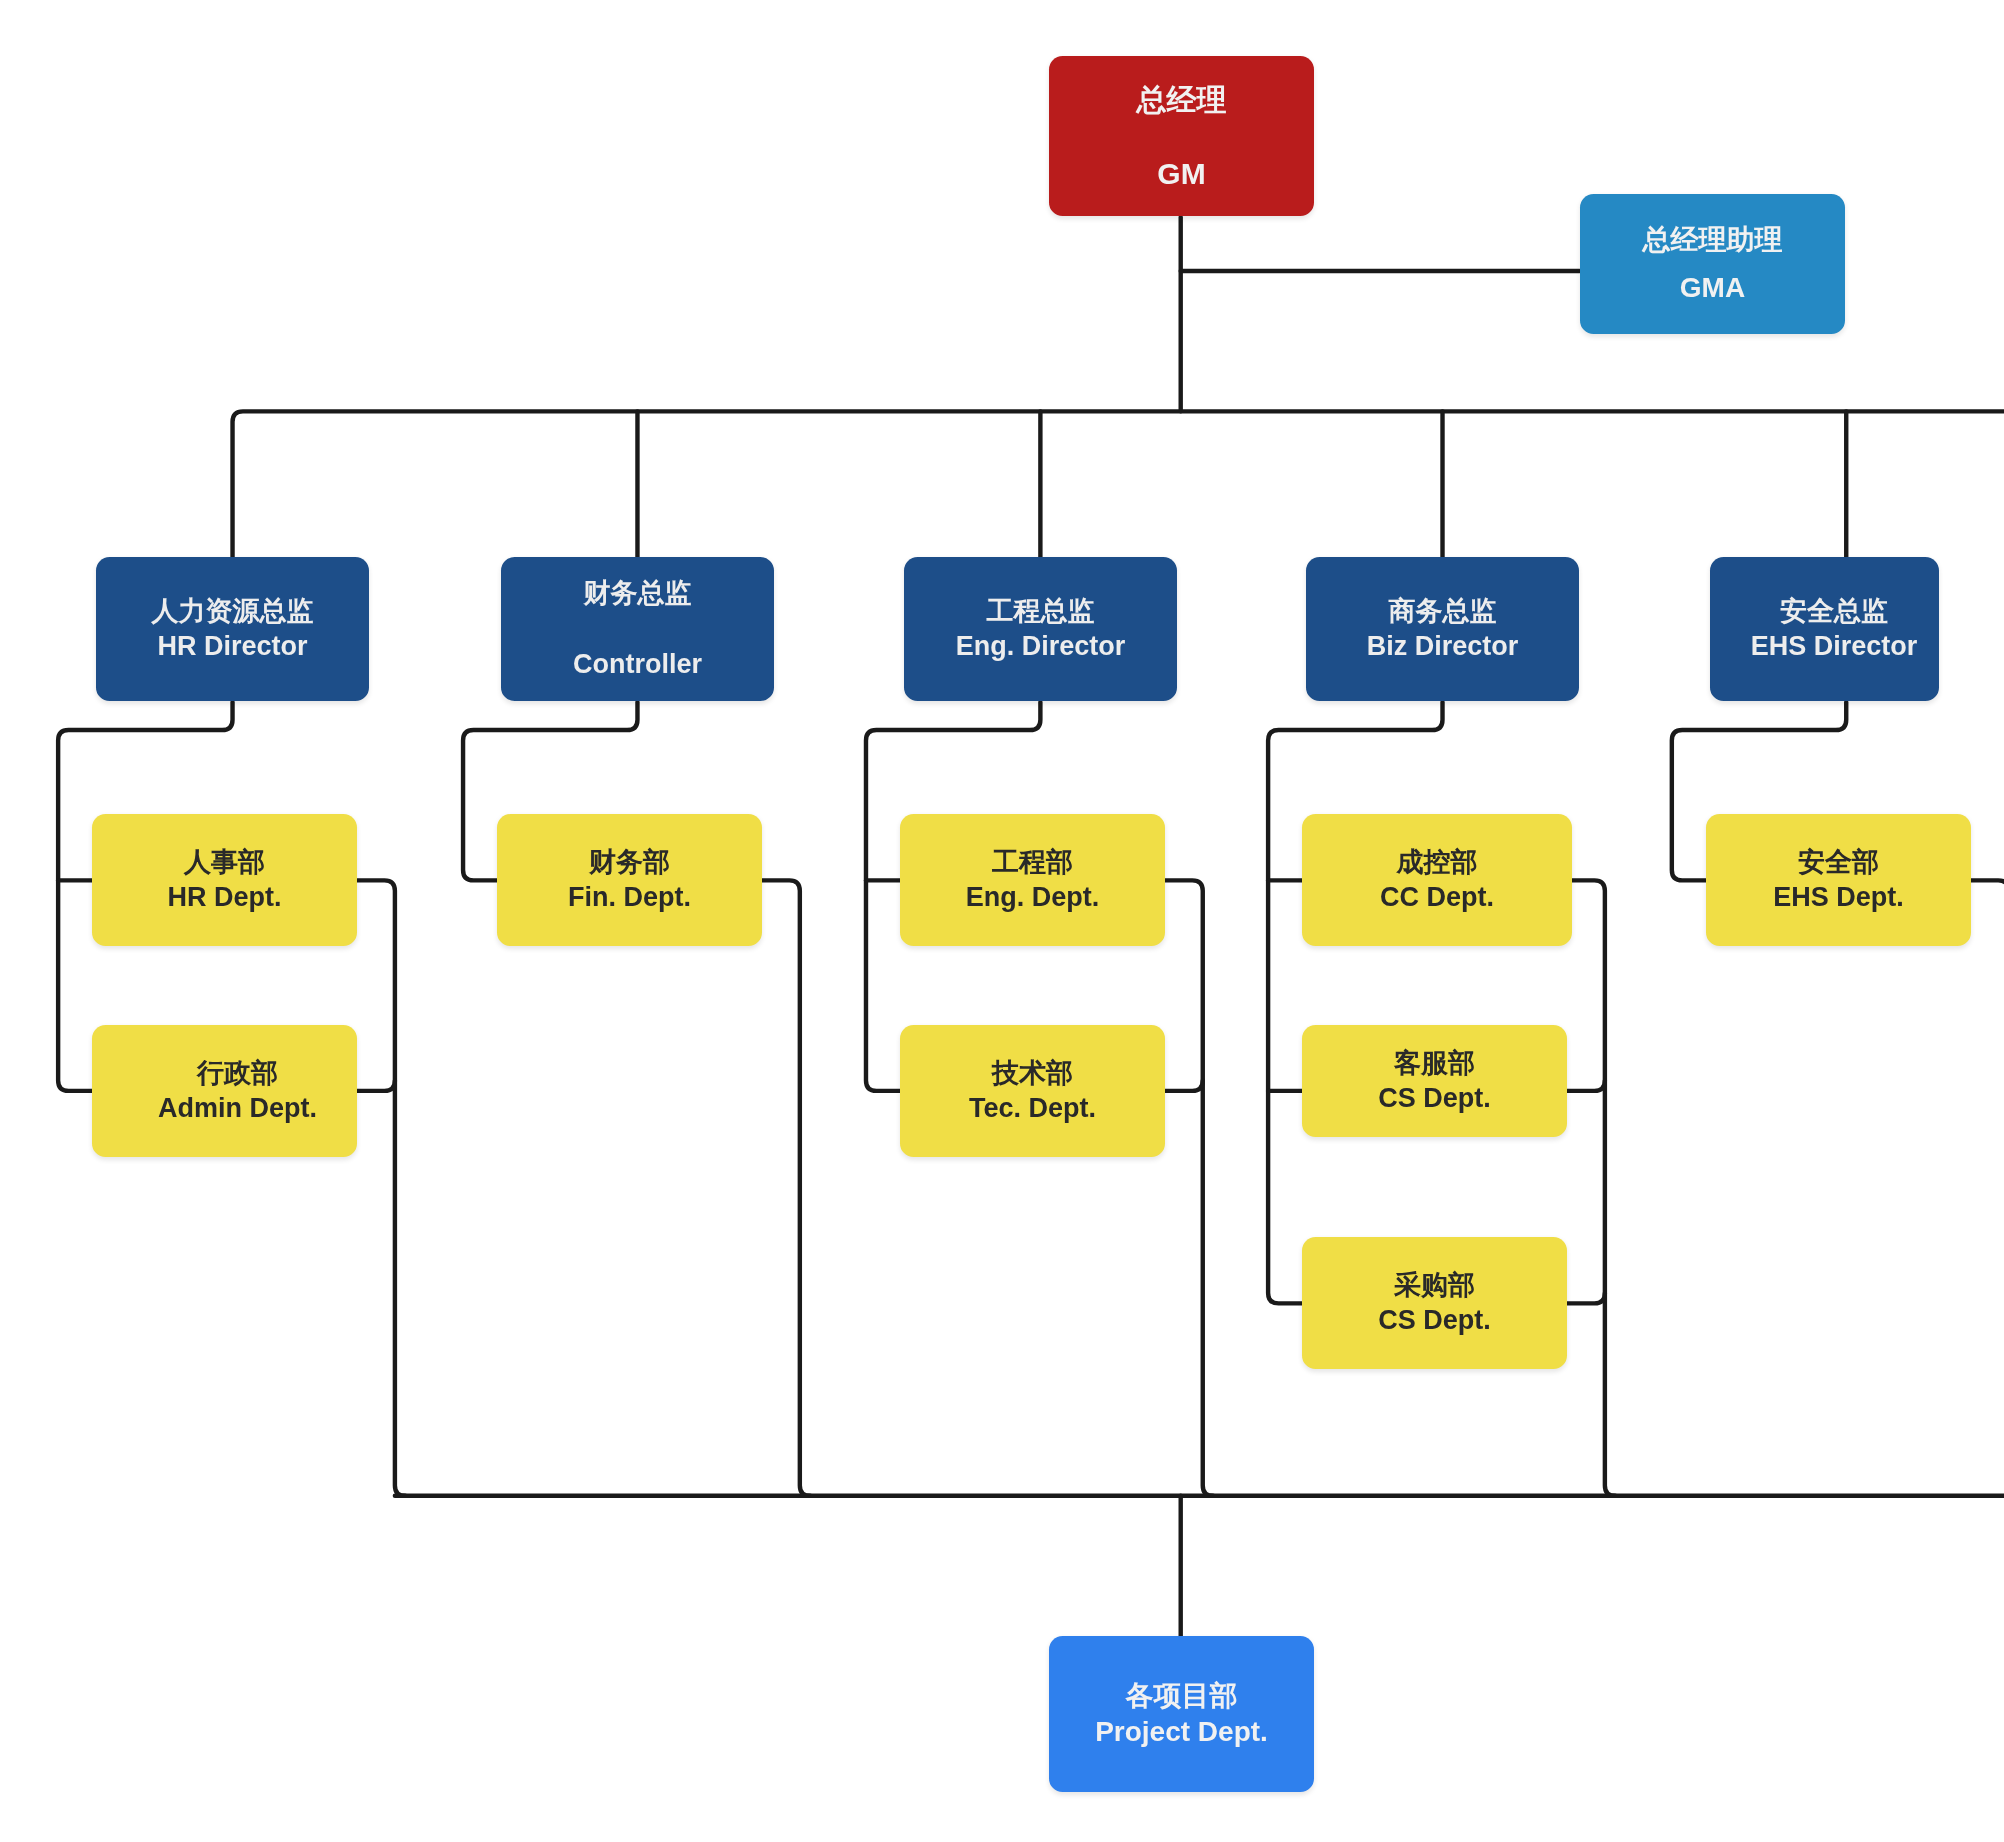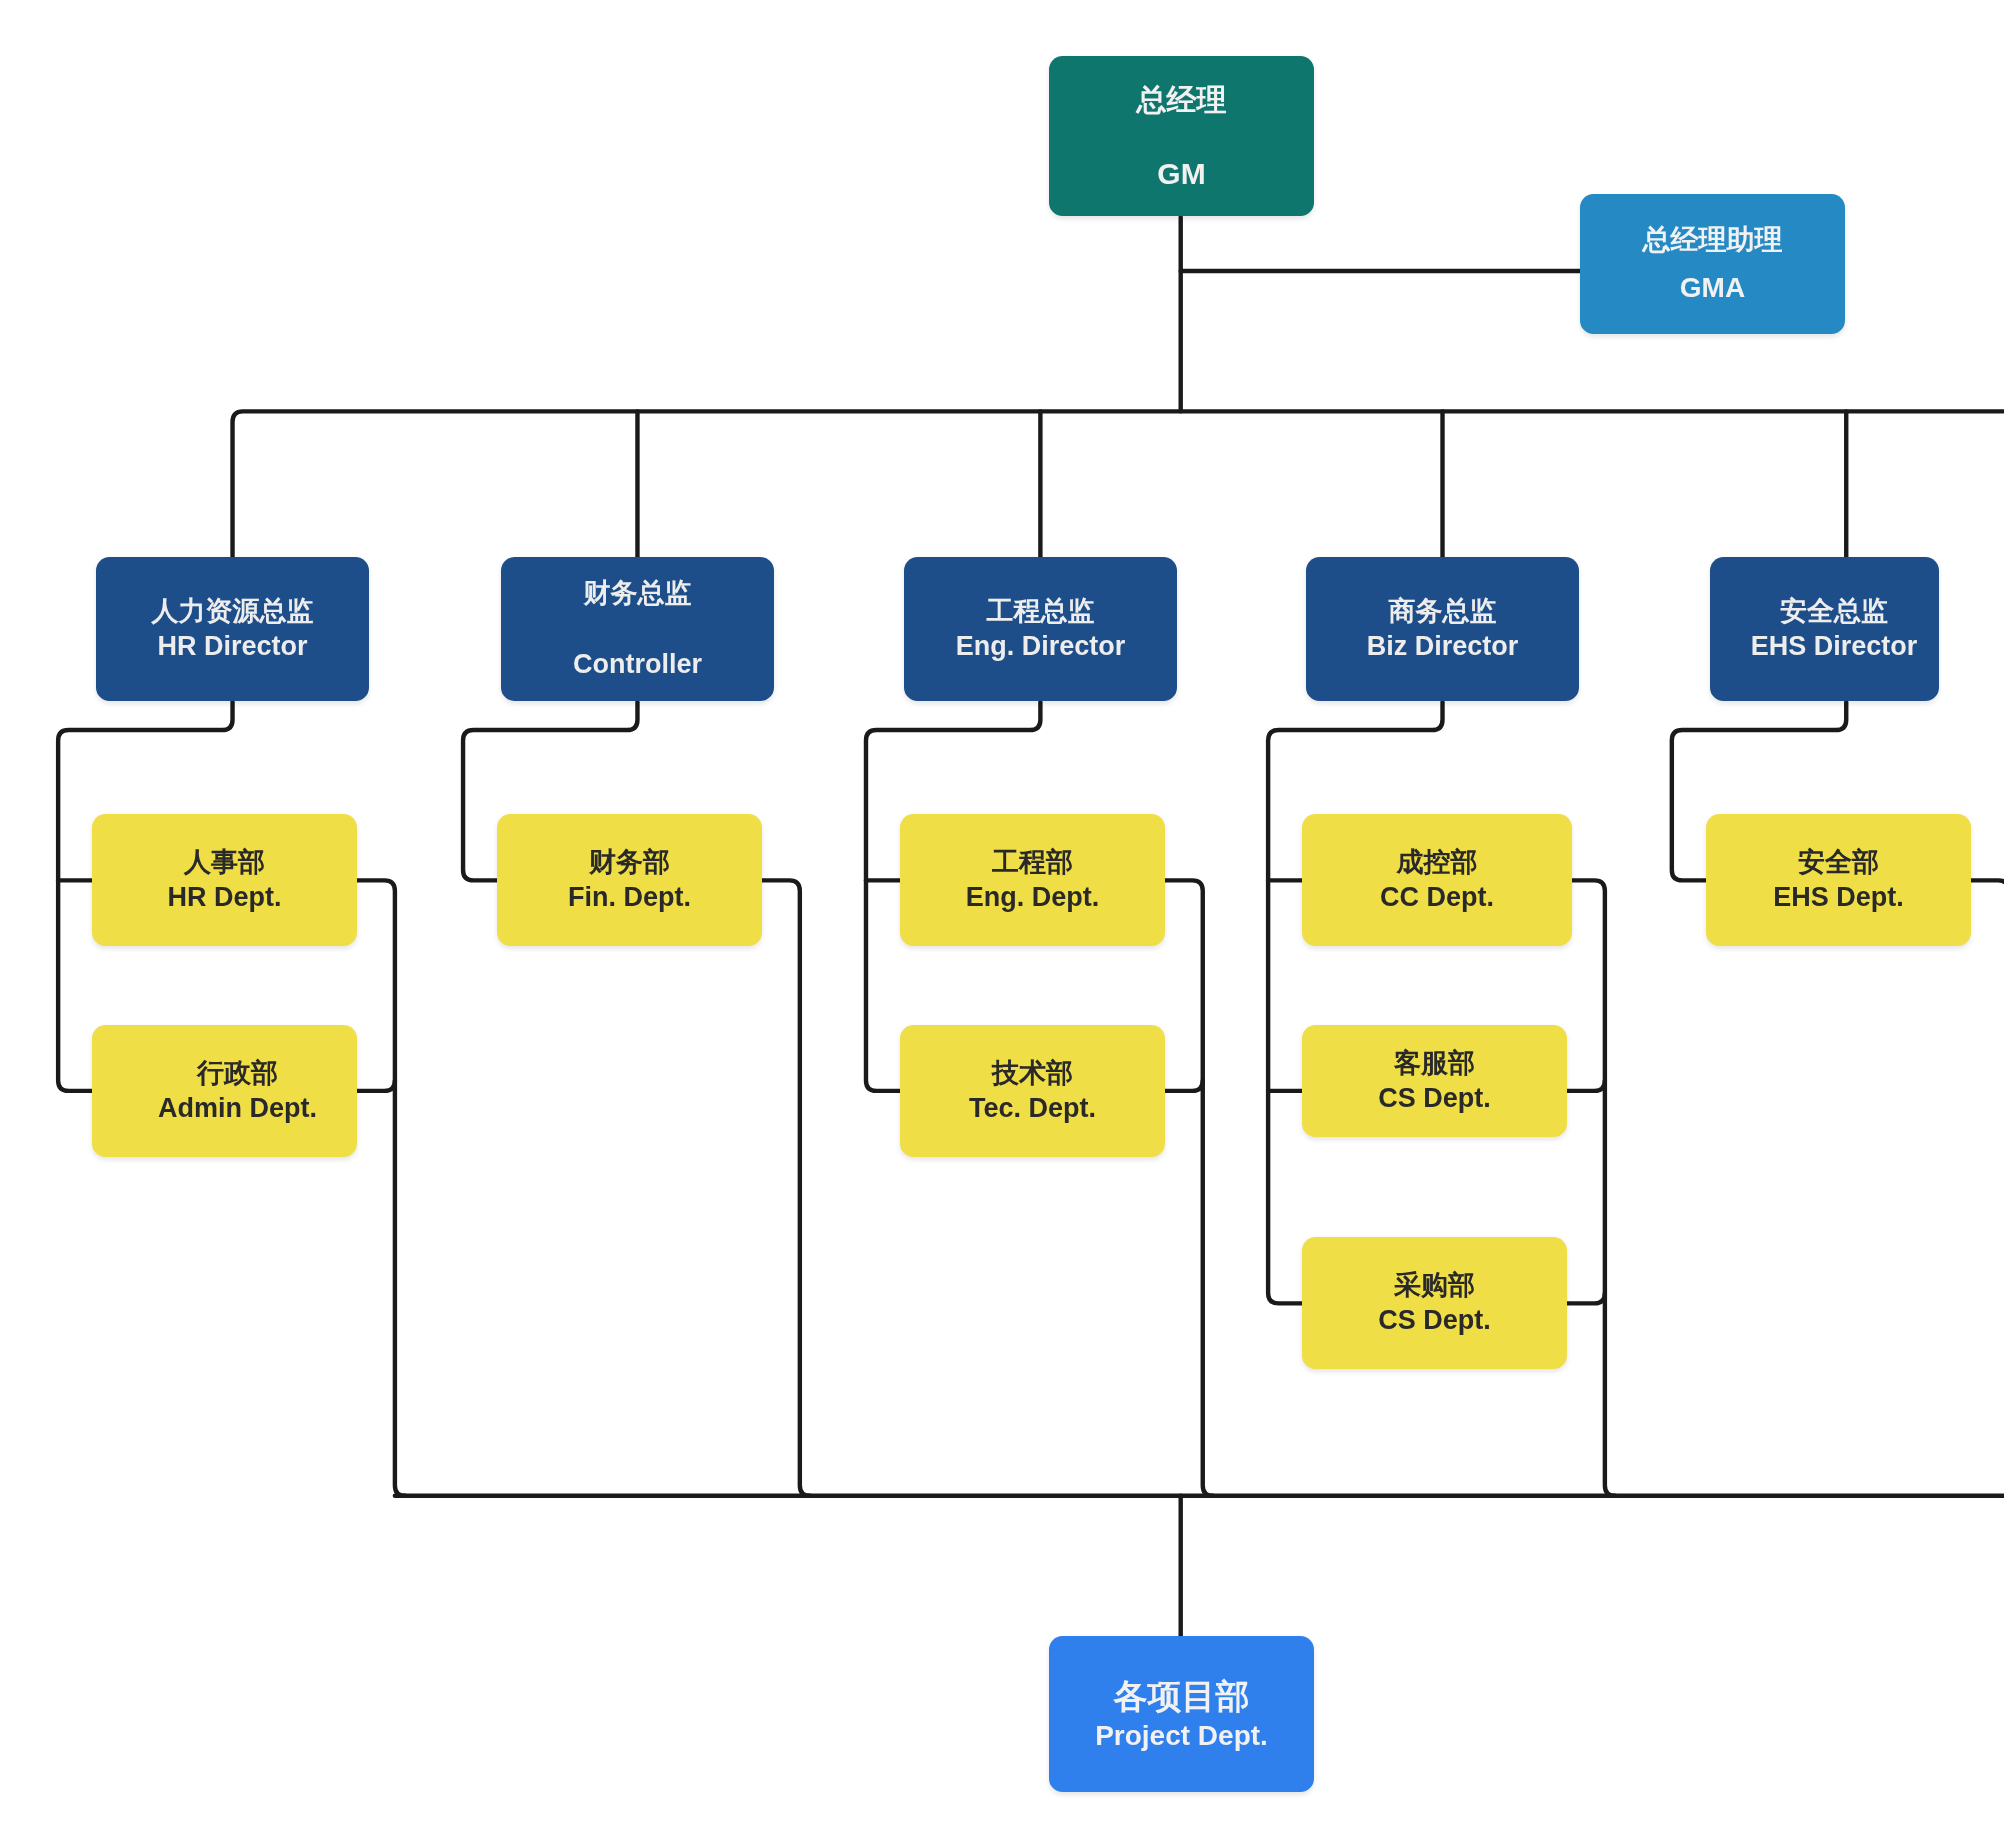--- a/index.html
+++ b/index.html
@@ -41,21 +41,21 @@
   }
   .node .cn {
     font-weight: bold;
     display: block;
   }
   .node .en {
     font-weight: bold;
     display: block;
   }
   
-  .node.gm      { background: #0f766e; color: #F1F1F1; gap: 35px; }
+  .node.gm      { background: #b91c1c; color: #F1F1F1; gap: 35px; }
   .node.gma     { background: #2589C4; color: #F1F1F1; }
   .node.director{ background: #1D4E89; color: #EDEDED; }
   .node.dept    { background: #F0DE46; color: #292929; }
   .node.project { background: #2F80ED; color: #F1F1F1; }
 
   
   .sz-gm   { width: 265px; height: 160px; }
   .sz-gm   .cn { font-size: 30px; }
   .sz-gm   .en { font-size: 30px; }
 
@@ -65,21 +65,21 @@
 
   .sz-dir  { width: 273px; height: 144px; }
   .sz-dir  .cn { font-size: 27px; }
   .sz-dir  .en { font-size: 27px; }
 
   .sz-dept { width: 265px; height: 132px; }
   .sz-dept .cn { font-size: 27px; }
   .sz-dept .en { font-size: 27px; }
 
   .sz-proj { width: 265px; height: 156px; }
-  .sz-proj .cn { font-size: 34px; }
+  .sz-proj .cn { font-size: 28px; }
   .sz-proj .en { font-size: 28px; }
 </style>
 </head>
 <body>
 
 <div id="chart-root">
 
   <svg class="edges" viewBox="0 0 6091 4595" aria-hidden="true">
     <g id="edge-group" fill="none" stroke="#1A1A1A" stroke-width="11" stroke-linecap="round" stroke-linejoin="round">
         <path d="M 2945 540 L 2945 1025"></path>

